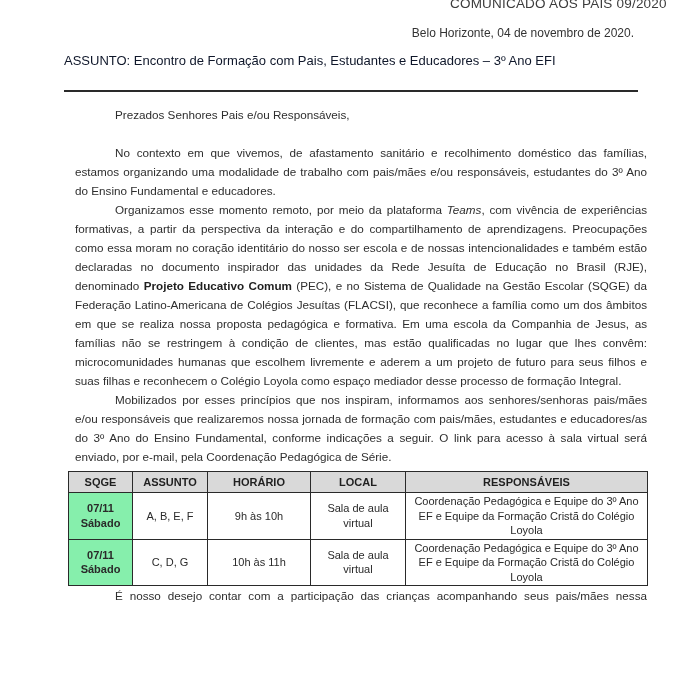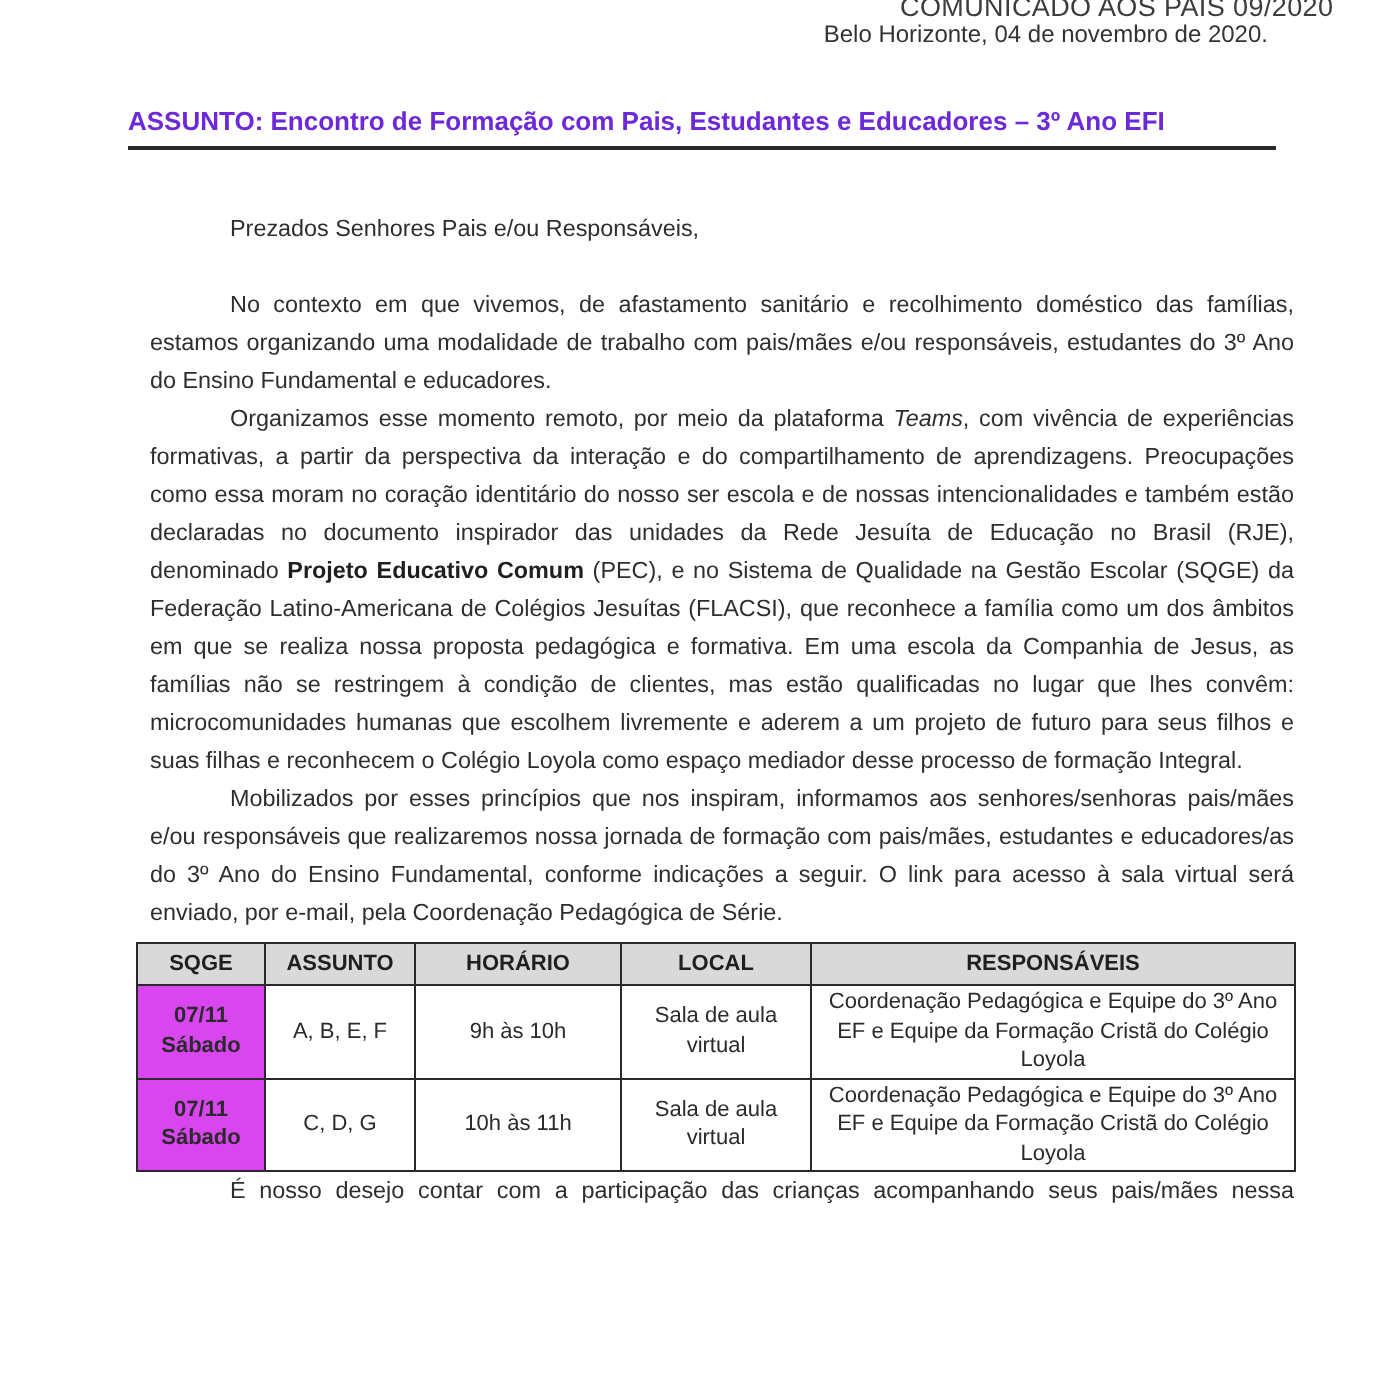--- a/index.html
+++ b/index.html
@@ -10,27 +10,27 @@
     overflow:hidden;
     color:#2e2e2e;
     font-family:"Liberation Sans", sans-serif;
   }
   .comunicado {
     position:absolute; top:-4px; left:450px;
     font-size:13.5px; color:#3c3c3c; white-space:nowrap;
     letter-spacing:0.2px;
   }
   .dateline {
-    position:absolute; top:10px; right:66px;
+    position:absolute; top:26px; right:66px;
     font-size:12px; color:#333;
   }
   .subject {
     position:absolute; top:53px; left:64px; width:574px;
-    font-size:13px; font-weight:bold; color:#6d28d9;
-    padding-bottom:5px;
+    font-size:13px; font-weight:normal; color:#0f172a;
+    padding-bottom:22px;
     border-bottom:2.5px solid #2a2a2a;
     white-space:nowrap;
   }
   .letter {
     position:absolute; top:105px; left:75px; width:572px;
     font-size:11.7px; line-height:19px;
     text-align:justify; color:#2e2e2e;
   }
   .letter p { margin:0; text-indent:40px; }
   .greeting { margin:0 0 19px 0; text-indent:40px; }
@@ -49,21 +49,21 @@
   }
   table.schedule th {
     background:#d9d9d9;
     font-size:11px; font-weight:bold; color:#1f1f1f;
     height:18px; line-height:16px;
   }
   table.schedule td {
     font-size:11px; line-height:14.5px; height:31px; color:#2a2a2a;
   }
   td.datecell {
-    background:#d946ef; font-weight:bold; color:#1f1f1f;
+    background:#86efac; font-weight:bold; color:#1f1f1f;
   }
   td.resp {
     font-size:8.6px; line-height:11.5px; padding:1px 6px;
   }
   .after-table { margin-top:20px; }
   .sig {
     position:absolute; top:688px;
     font-weight:bold; font-size:12px; color:#1f1f1f; white-space:nowrap;
   }
   .sig-left { left:138px; }

